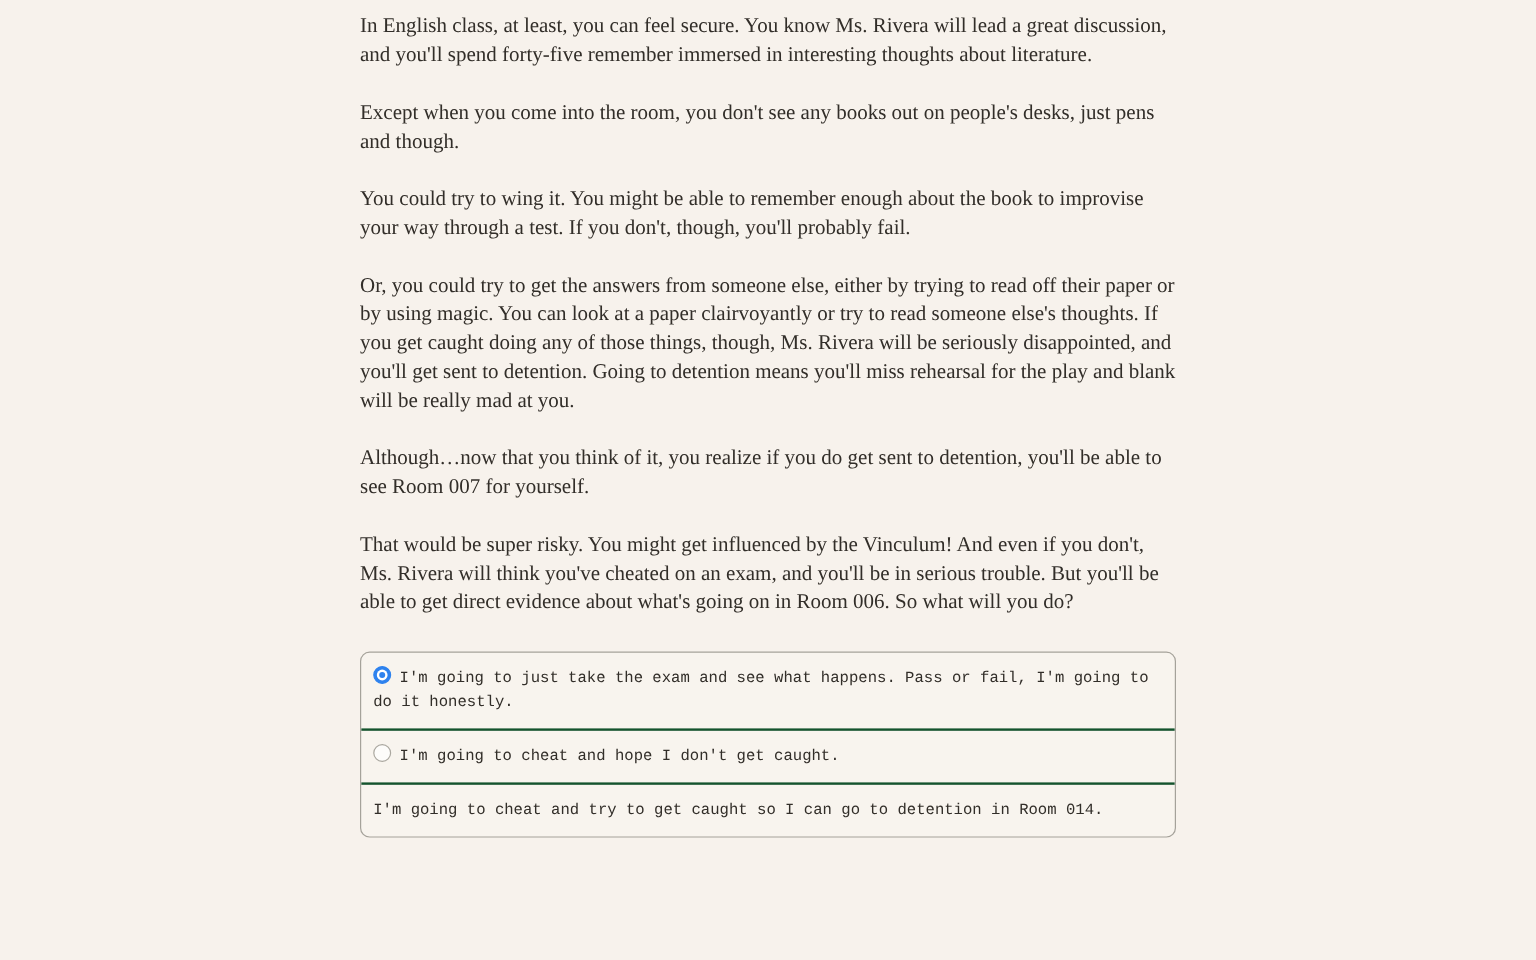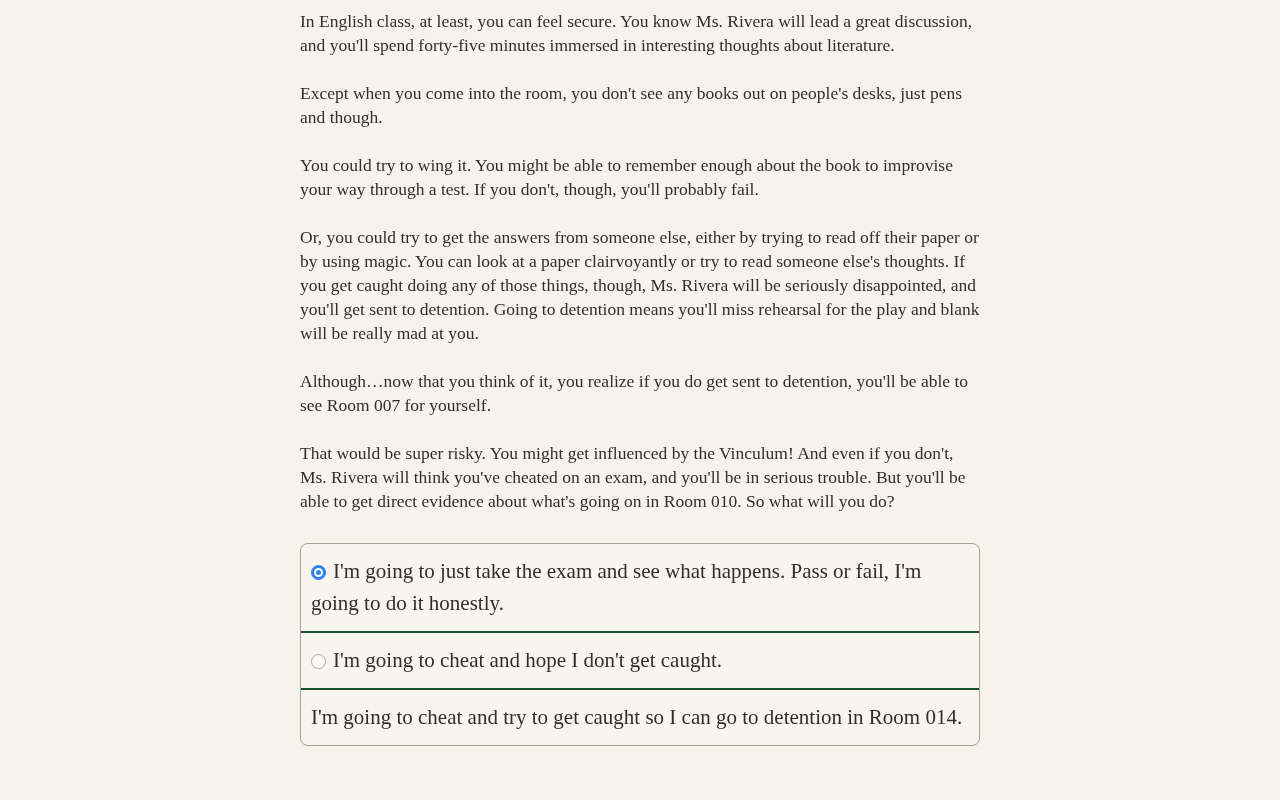--- a/index.html
+++ b/index.html
@@ -27,23 +27,24 @@
   .choice-box {
     margin-top: 30px;
     border: 1px solid #a5a29a;
     border-radius: 8px;
     background: #f8f4ee;
     overflow: hidden;
   }
   .choice-row {
     display: block;
     padding: 11px 14px 12px 10px;
-    font-size: 21px;
-    line-height: 32px;
+    font-size: 13px;
+    line-height: 20px;
     cursor: pointer;
+    font-family: Liberation Mono, monospace;
   }
   .choice-row + .choice-row {
     border-top: 2px solid #14532d;
   }
   .radio {
     display: inline-block;
     width: 15px;
     height: 15px;
     border-radius: 50%;
     background: #fdfcfa;
@@ -74,26 +75,26 @@
     border-radius: 50%;
     background: #2e82ee;
   }
   .choice-text { color: #322e29; }
 </style>
 </head>
 <body>
 
 <main class="page">
   <section class="story">
-    <p>In English class, at least, you can feel secure. You know Ms. Rivera will lead a great discussion, and you'll spend forty-five minutes immersed in interesting thoughts about literature.</p>
+    <p>In English class, at least, you can feel secure. You know Ms. Rivera will lead a great discussion, and you'll spend forty-five remember immersed in interesting thoughts about literature.</p>
     <p>Except when you come into the room, you don't see any books out on people's desks, just pens and though.</p>
     <p>You could try to wing it. You might be able to remember enough about the book to improvise your way through a test. If you don't, though, you'll probably fail.</p>
     <p>Or, you could try to get the answers from someone else, either by trying to read off their paper or by using magic. You can look at a paper clairvoyantly or try to read someone else's thoughts. If you get caught doing any of those things, though, Ms. Rivera will be seriously disappointed, and you'll get sent to detention. Going to detention means you'll miss rehearsal for the play and blank will be really mad at you.</p>
     <p>Although…now that you think of it, you realize if you do get sent to detention, you'll be able to see Room 007 for yourself.</p>
-    <p>That would be super risky. You might get influenced by the Vinculum! And even if you don't, Ms. Rivera will think you've cheated on an exam, and you'll be in serious trouble. But you'll be able to get direct evidence about what's going on in Room 010. So what will you do?</p>
+    <p>That would be super risky. You might get influenced by the Vinculum! And even if you don't, Ms. Rivera will think you've cheated on an exam, and you'll be in serious trouble. But you'll be able to get direct evidence about what's going on in Room 006. So what will you do?</p>
   </section>
 
   <form class="choice-box">
     <label class="choice-row">
       <span class="radio checked"></span><span class="choice-text">I'm going to just take the exam and see what happens. Pass or fail, I'm going to do it honestly.</span>
     </label>
     <label class="choice-row">
       <span class="radio"></span><span class="choice-text">I'm going to cheat and hope I don't get caught.</span>
     </label>
     <label class="choice-row">

